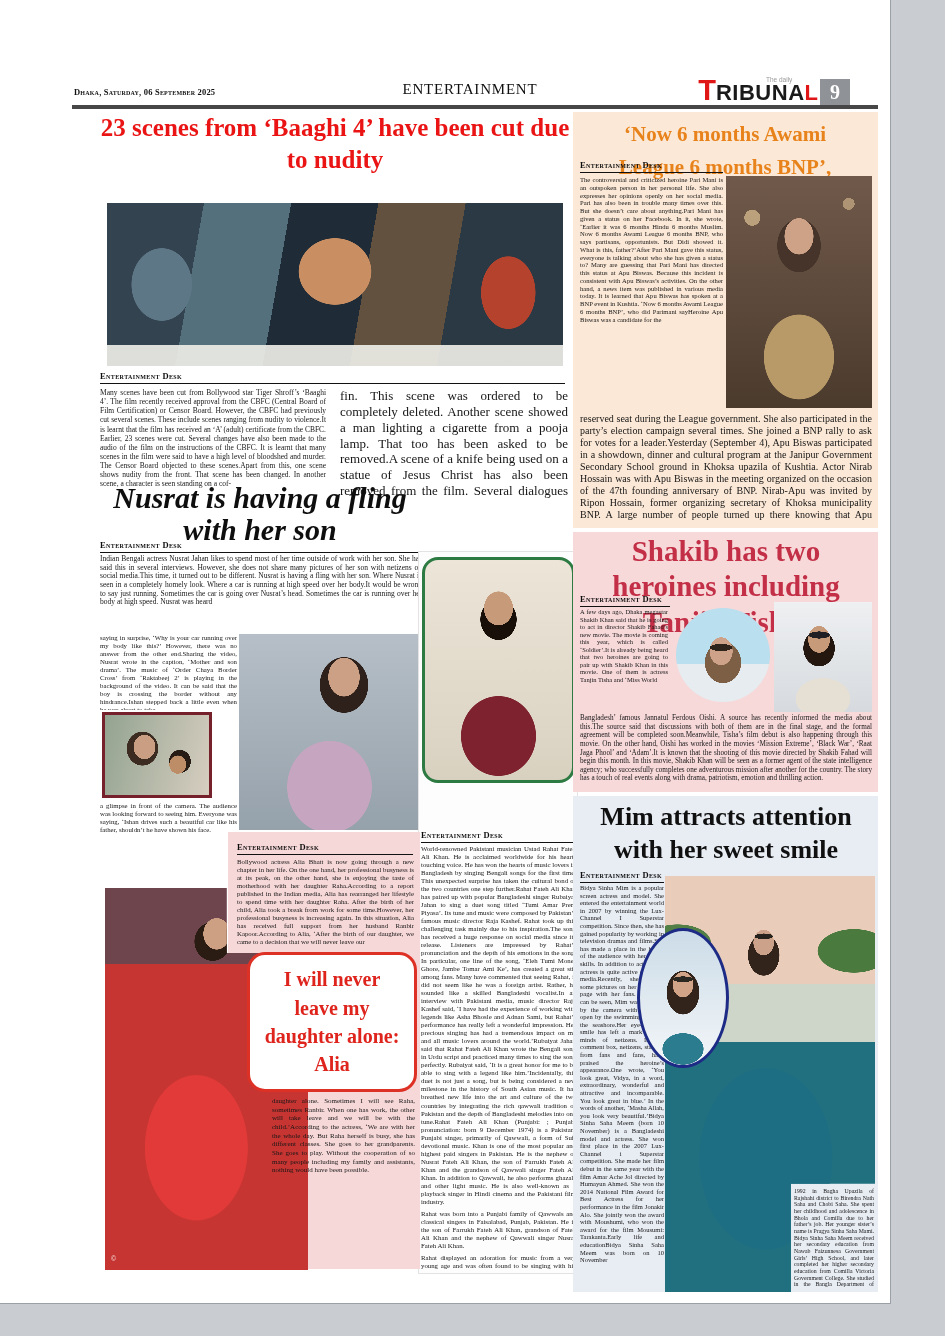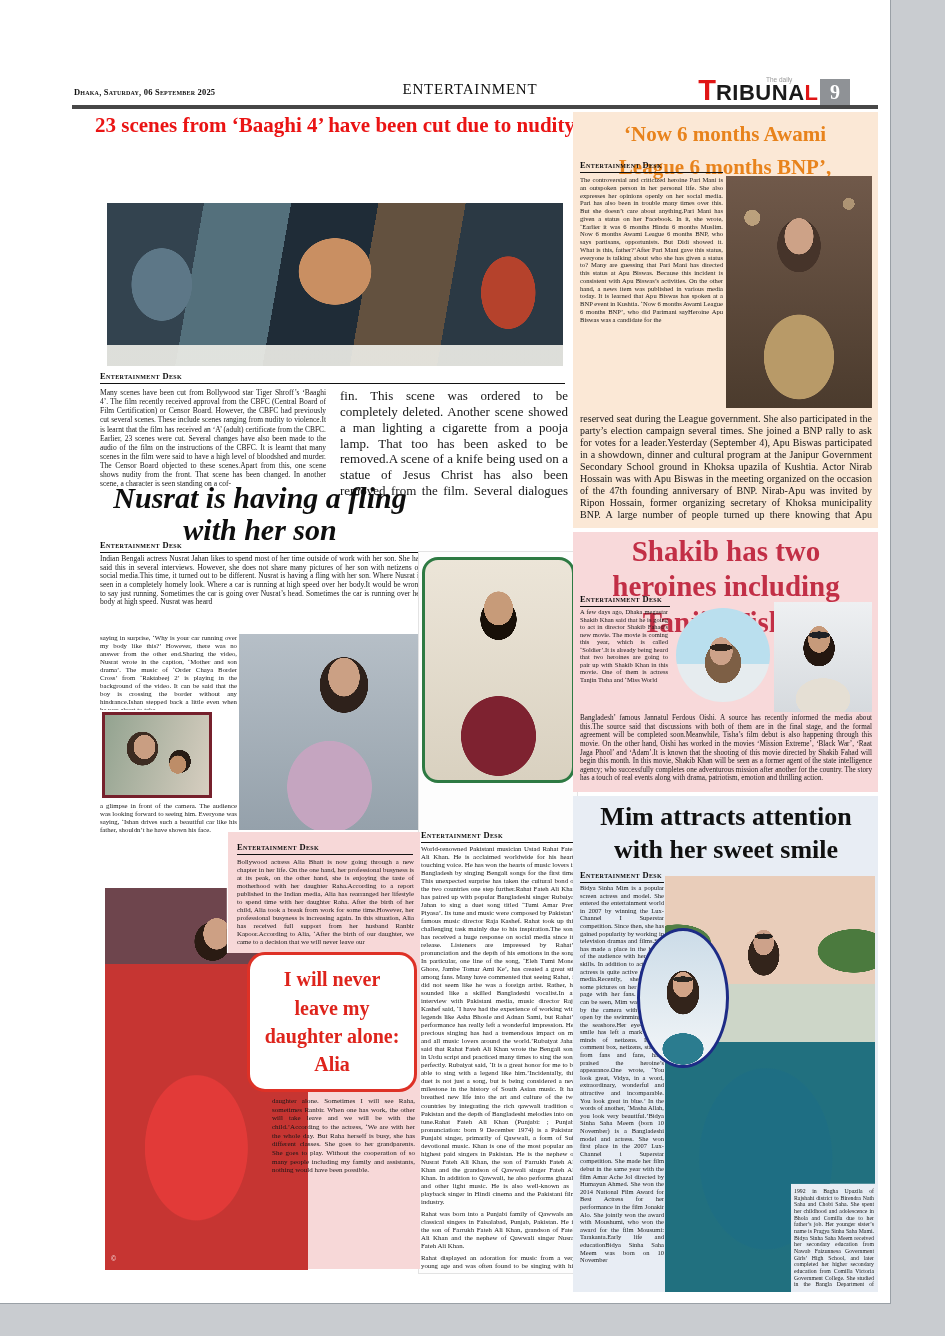--- a/index.html
+++ b/index.html
@@ -22,21 +22,21 @@
              font-size:20px; font-weight:bold; text-align:center; line-height:26px; }
   #rule-top { left:72px; top:105px; width:806px; height:3.5px; background:#474747; }
 
   
   .desk { font-weight:bold; font-size:8.5px; font-variant:small-caps; letter-spacing:.4px; color:#0d0d0d;
           border-bottom:1.2px solid #111; padding-bottom:1.5px; }
   .body-text { text-align:justify; color:#161616; overflow:hidden; }
   .photo { overflow:hidden; }
 
   
-  #baaghi-headline { left:95px; top:112px; width:480px; text-align:center; font-size:21px; line-height:1.28;
+  #baaghi-headline { left:95px; top:112px; width:480px; text-align:center; font-size:25px; line-height:1.28;
                      font-weight:bold; color:#ea1414; }
   #ph-baaghi { left:107px; top:203px; width:456px; height:163px;
     background:
       linear-gradient(to bottom, rgba(0,0,0,0) 87%, rgba(236,236,230,.92) 87%),
       radial-gradient(ellipse 60px 55px at 50% 42%, #c98f62 0 60%, rgba(0,0,0,0) 61%),
       radial-gradient(ellipse 45px 60px at 88% 55%, #b5422c 0 60%, rgba(0,0,0,0) 61%),
       radial-gradient(ellipse 50px 60px at 12% 50%, #5d7787 0 60%, rgba(0,0,0,0) 61%),
       linear-gradient(100deg, #33434f 0 20%, #54707c 20% 38%, #1f2c37 38% 56%, #63513f 56% 74%, #2b3944 74% 100%); }
   #baaghi-desk { left:100px; top:371px; width:465px; }
   #baaghi-col1 { left:100px; top:388px; width:226px; height:113px; font-size:7.5px; line-height:1.22; }

